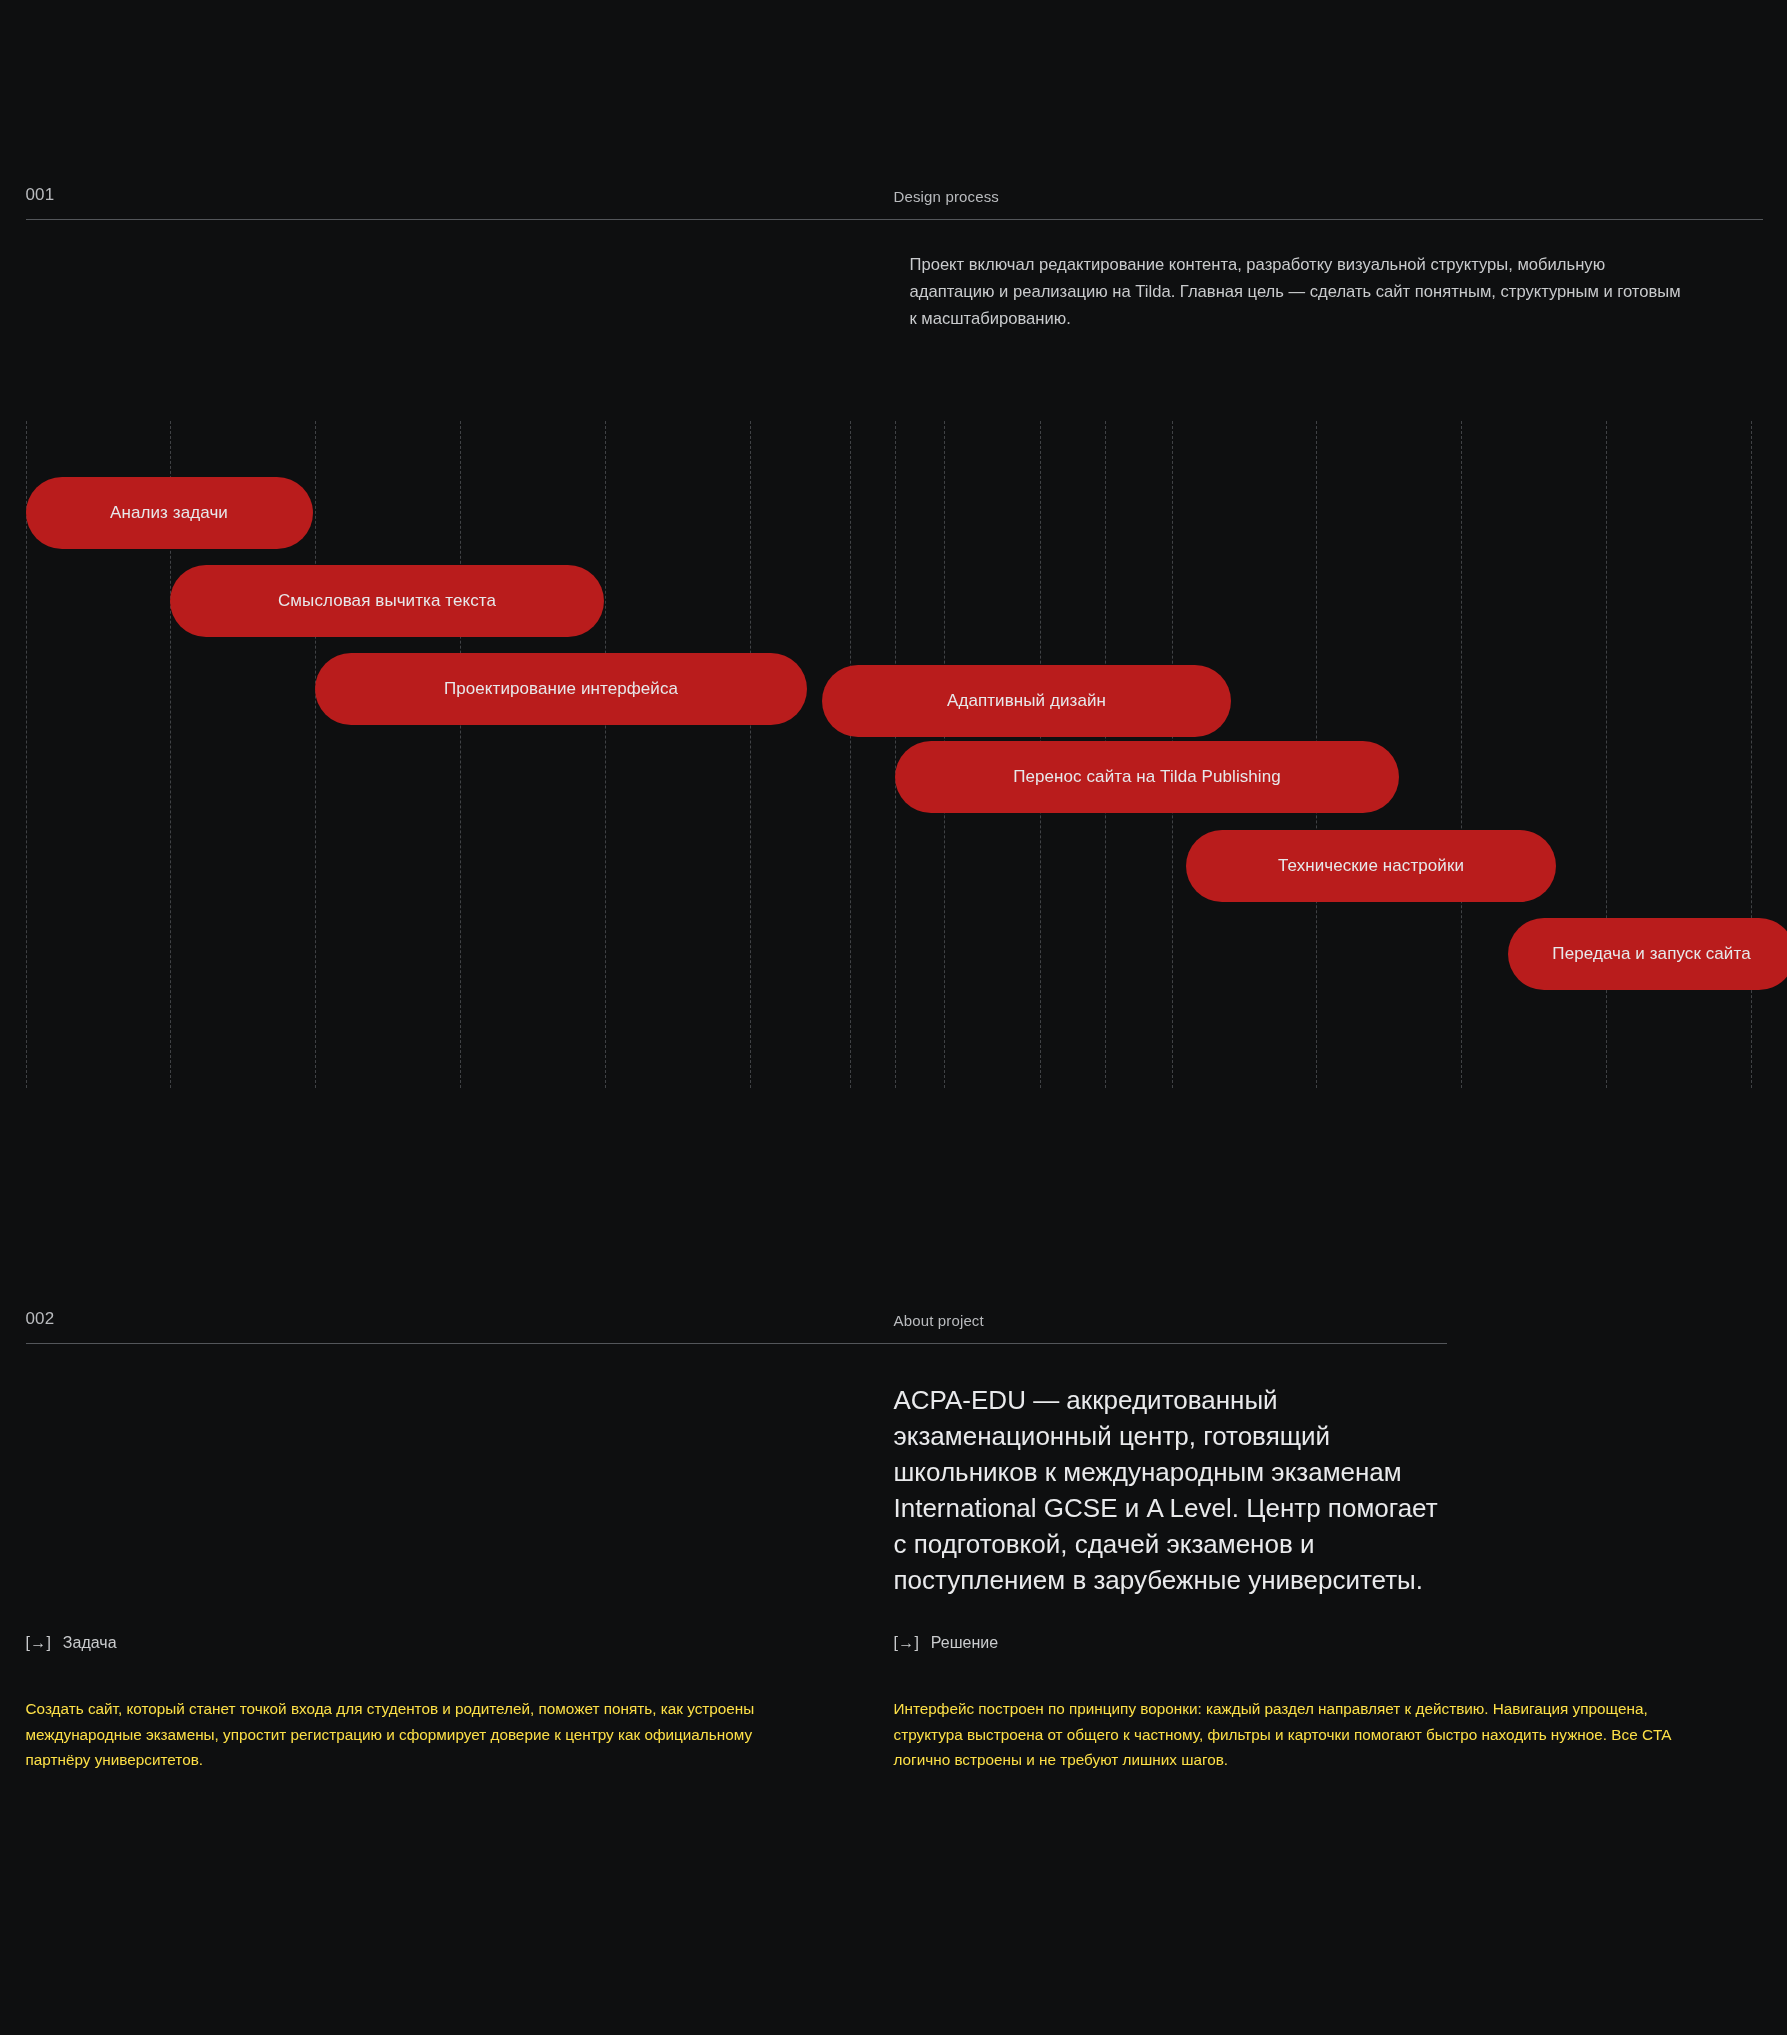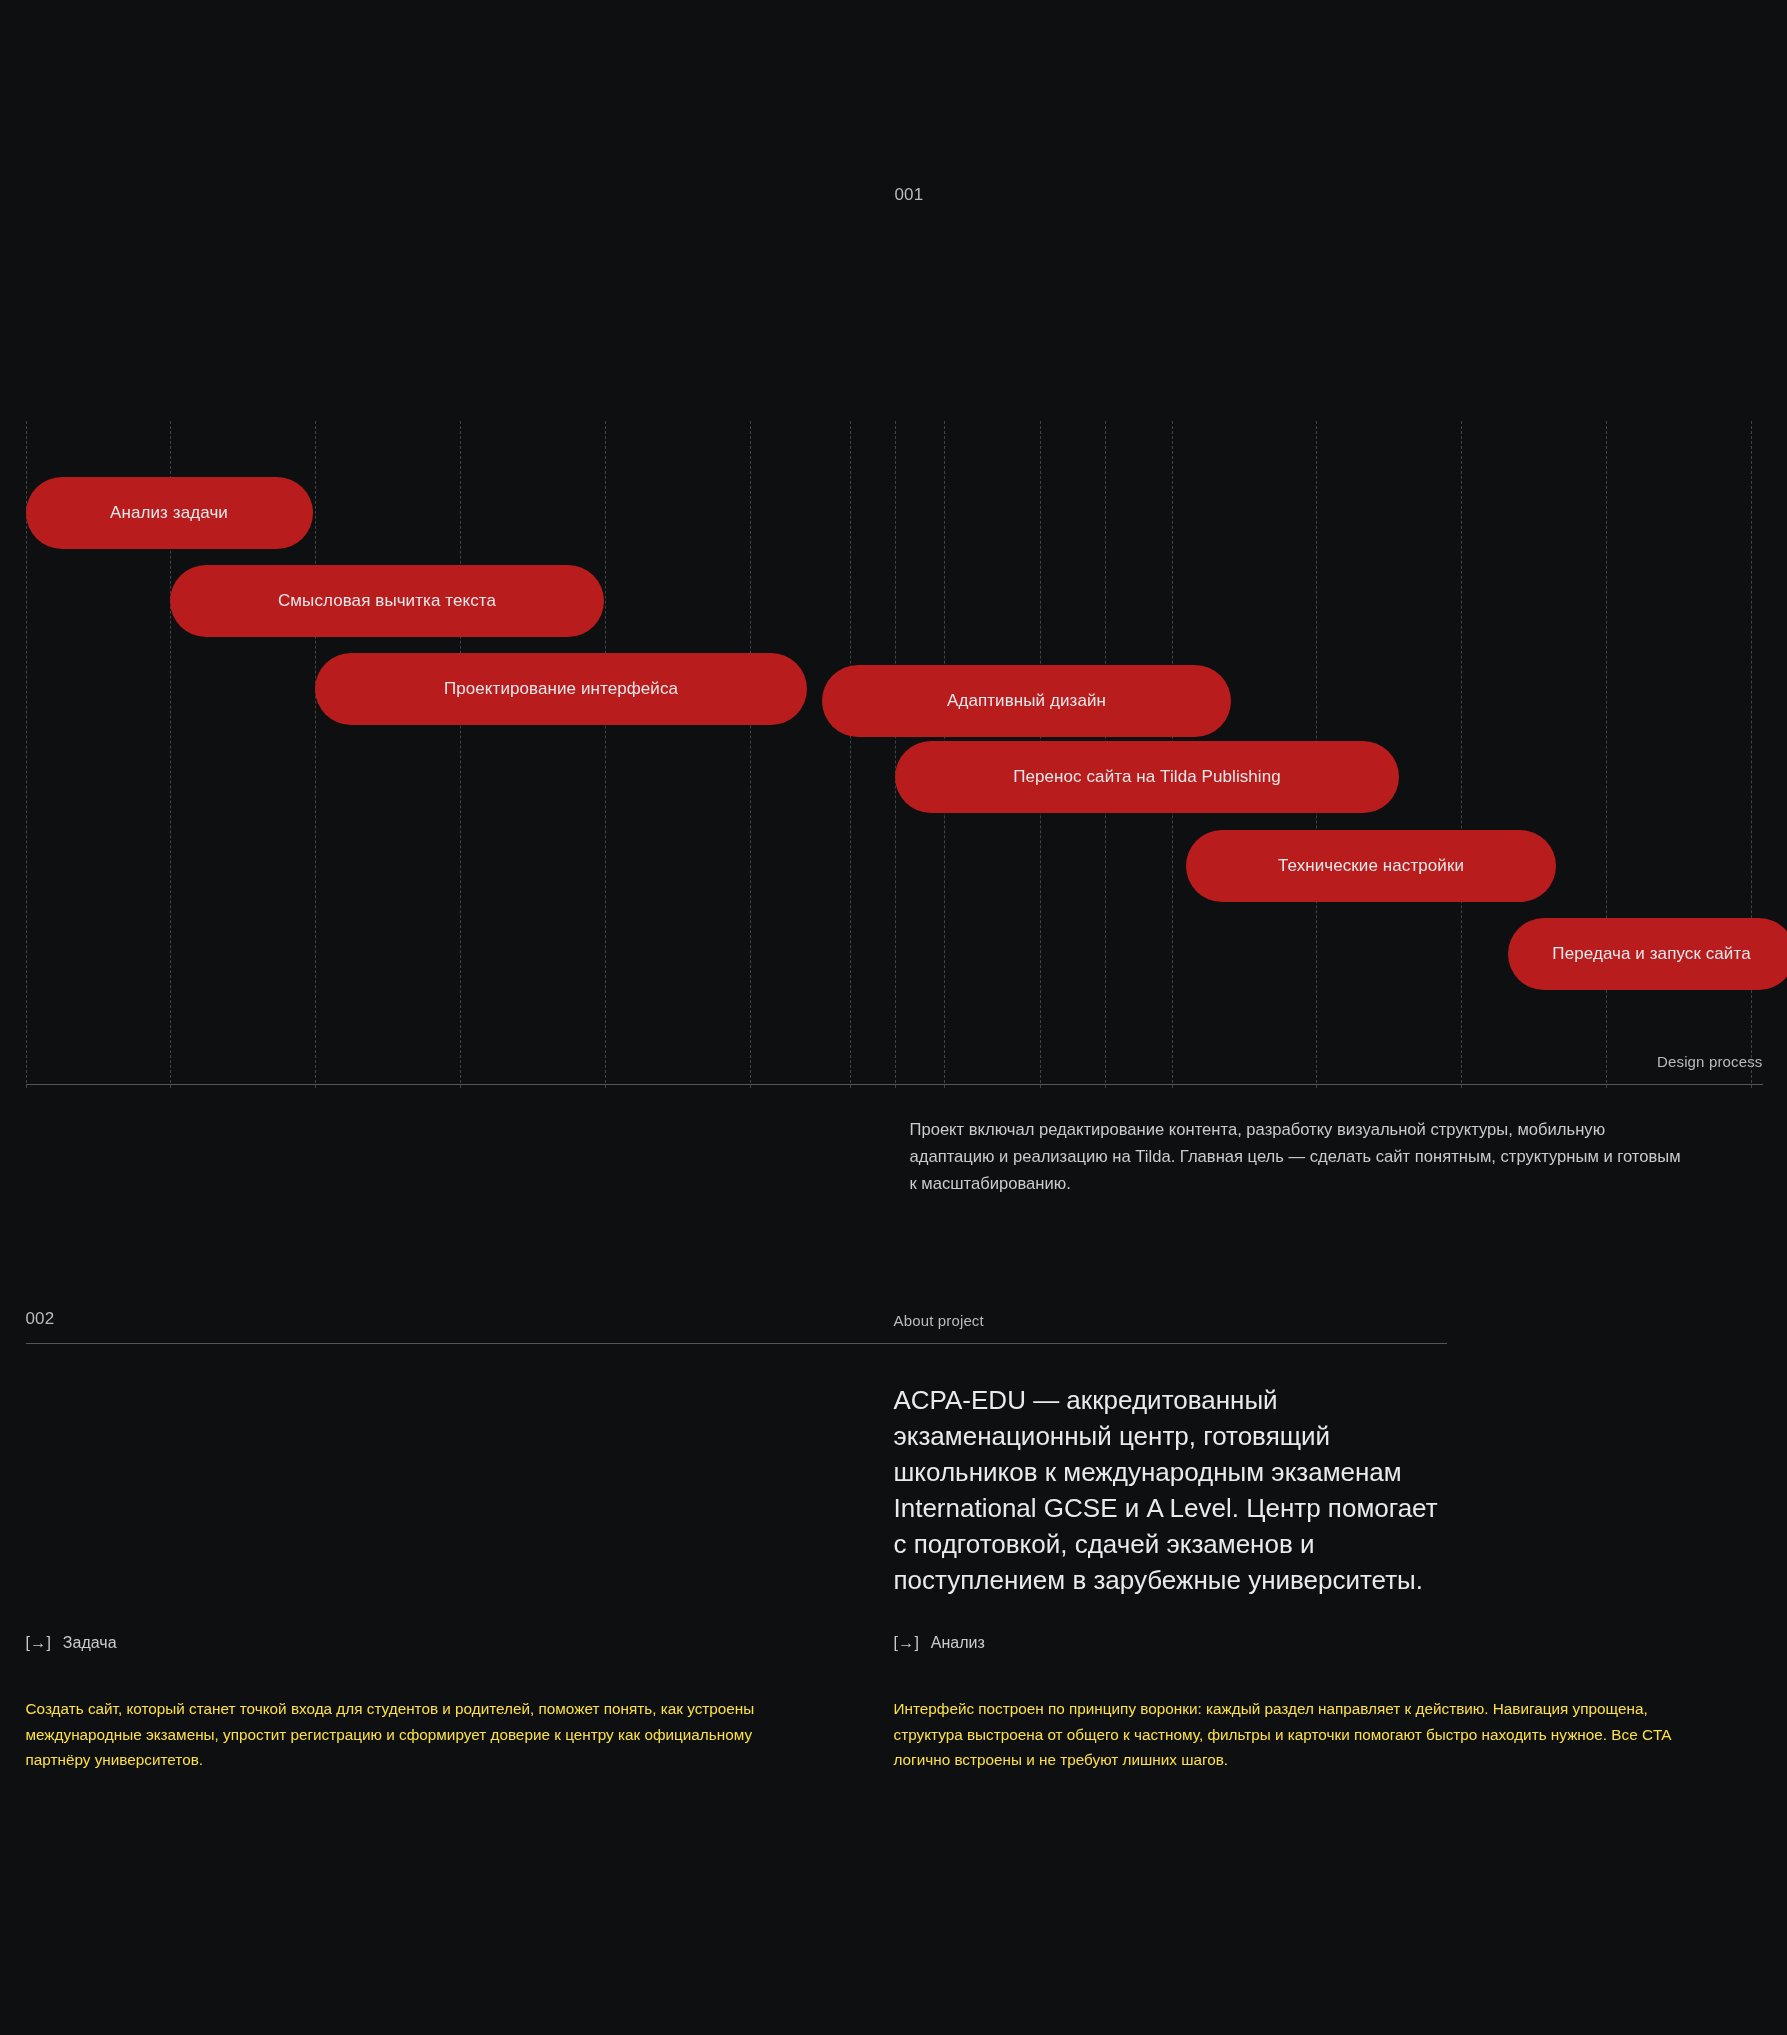--- a/index.html
+++ b/index.html
@@ -31,21 +31,21 @@
     flex:0 0 868px;
   }
   .sec-title {
     font-size:15px;
     letter-spacing:0.01em;
     color:#b9bbbe;
   }
 
   
   #section-001 { position:absolute; left:0; top:0; width:1788px; }
-  #section-001 .section-head { margin:185px 25.5px 0 25.5px;flex-direction:column; }
+  #section-001 .section-head { margin:185px 25.5px 0 25.5px; }
 
   .intro-wrap { margin:31px 25.5px 0 25.5px; display:flex;gap:16px; }
   .intro-spacer { flex:0 0 868px; }
   .intro-text {
     font-size:16.6px;
     line-height:27px;
     color:#c9cbcd;
     max-width:772px;
   }
 
@@ -184,21 +184,21 @@
             <span class="arrow-tag">[→]</span>
             <span>Задача</span>
           </div>
           <p class="col-body">Создать сайт, который станет точкой входа для студентов и родителей, поможет понять, как устроены международные экзамены, упростит регистрацию и сформирует доверие к центру как официальному партнёру университетов.</p>
         </div>
       </div>
       <div class="col">
         <div class="col-inner">
           <div class="col-label">
             <span class="arrow-tag">[→]</span>
-            <span>Анализ</span>
+            <span>Решение</span>
           </div>
           <p class="col-body">Интерфейс построен по принципу воронки: каждый раздел направляет к действию. Навигация упрощена, структура выстроена от общего к частному, фильтры и карточки помогают быстро находить нужное. Все CTA логично встроены и не требуют лишних шагов.</p>
         </div>
       </div>
     </div>
 
 </div>
 
 
 </body></html>

